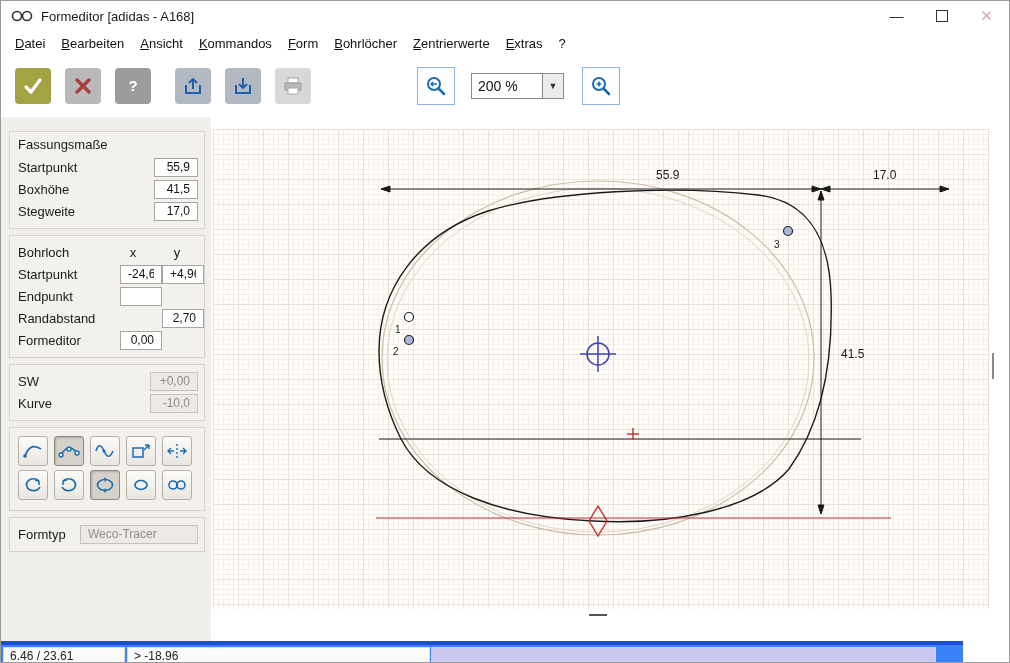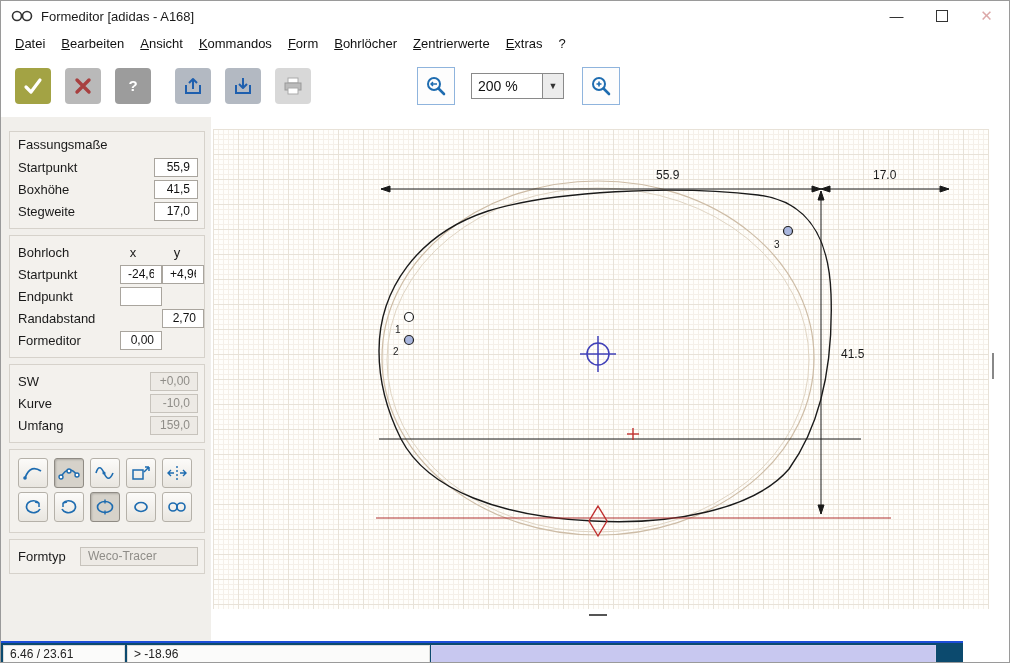--- a/index.html
+++ b/index.html
@@ -60,21 +60,21 @@
       linear-gradient(#e8e2d8 1px,transparent 1px),
       linear-gradient(90deg,#e8e2d8 1px,transparent 1px),
       linear-gradient(#f5f0e9 1px,transparent 1px),
       linear-gradient(90deg,#f5f0e9 1px,transparent 1px);
     background-size:25px 25px,25px 25px,5px 5px,5px 5px;}
   .canvas svg{position:absolute;top:0;left:0;}
   .hscroll-thumb{position:absolute;left:378px;top:497px;width:18px;height:2px;background:#555;}
   .vscroll-thumb{position:absolute;left:781px;top:236px;width:2px;height:26px;background:#888;}
 
   
-  .statusbar{position:absolute;top:640px;left:0;width:962px;height:23px;background:#0c4a6e;border-top:2px solid #1d4ed8;box-sizing:border-box;}
+  .statusbar{position:absolute;top:640px;left:0;width:962px;height:23px;background:#3b82f6;border-top:4px solid #1d4ed8;box-sizing:border-box;}
   .sb-cell{position:absolute;top:2px;height:18px;background:#fbfbfa;border:1px solid #dcdcda;font-size:12px;color:#222;display:flex;align-items:center;padding-left:6px;box-sizing:border-box;}
   .sb-progress{position:absolute;top:2px;left:430px;width:505px;height:18px;background:#c8c8f0;border:1px solid #d0d0ee;box-sizing:border-box;}
 </style>
 </head>
 <body>
 
 <div class="app">
 
   <div class="titlebar">
     <span class="app-icon">
@@ -223,24 +223,20 @@
 
     <div class="grp">
       <div class="row">
         <span class="lbl">SW</span>
         <input class="inp ro w48" readonly="" value="+0,00" style="">
       </div>
       <div class="row">
         <span class="lbl">Kurve</span>
         <input class="inp ro w48" readonly="" value="-10,0" style="">
       </div>
-      <div class="row">
-        <span class="lbl">Umfang</span>
-        <input class="inp ro w48" readonly="" value="159,0" style="">
-      </div>
     </div>
 
     <div class="grp">
       <div class="palrow">
         <div class="palbtn">
           <svg width="22" height="18" viewBox="0 0 22 18">
               <path d="M3 14 C7 3 13 3 19 7" fill="none" stroke="#1e6cb0" stroke-width="1.7"></path>
               <circle cx="3" cy="14" r="1.8" fill="#1e6cb0"></circle>
             </svg>
         </div>

